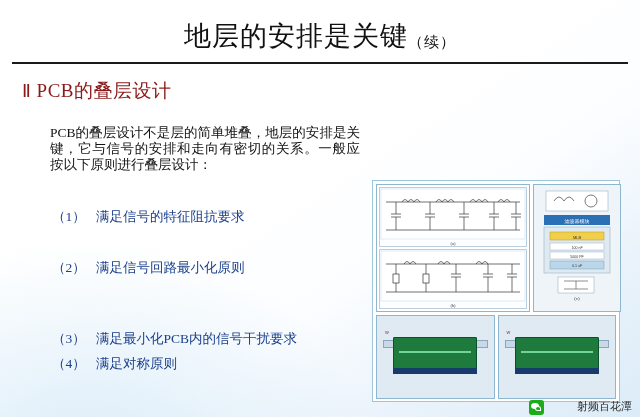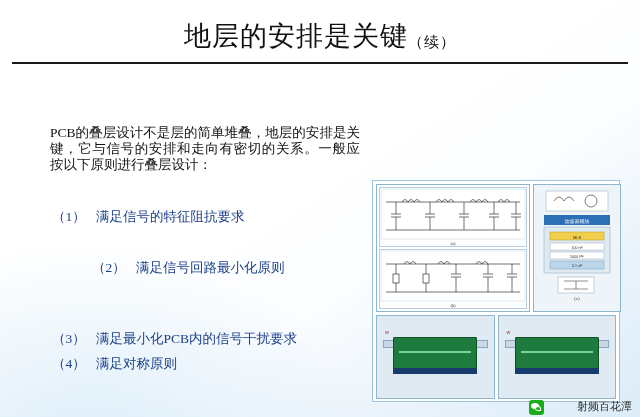--- a/index.html
+++ b/index.html
@@ -87,21 +87,21 @@
     font-family: "Liberation Serif", serif;
     font-size: 13.5px;
     color: #1b3f8b;
     white-space: nowrap;
   }
   .bullet .num {
     display: inline-block;
     width: 44px;
   }
   #b0 { top: 208px; }
-  #b1 { top: 259px; margin-left: 40px; }
+  #b1 { top: 259px; }
   #b2 { top: 330px; }
   #b3 { top: 355px; }
 
   
   #figure-panel {
     position: absolute;
     left: 372px;
     top: 180px;
     width: 248px;
     height: 222px;
@@ -254,20 +254,24 @@
 </head>
 <body>
 
 <div id="slide">
 
   <div id="title">
     <span>地层的安排是关键</span><span class="suffix">（续）</span>
   </div>
   <div id="title-rule"></div>
 
+  <div id="section-heading">
+    <span class="mark">Ⅱ</span>
+    <span>PCB的叠层设计</span>
+  </div>
 
   <div id="paragraph">PCB的叠层设计不是层的简单堆叠，地层的安排是关键，它与信号的安排和走向有密切的关系。一般应按以下原则进行叠层设计：</div>
 
   <div class="bullet" id="b0">
     <span class="num">（1）</span><span>满足信号的特征阻抗要求</span>
   </div>
   <div class="bullet" id="b1">
     <span class="num">（2）</span><span>满足信号回路最小化原则</span>
   </div>
   <div class="bullet" id="b2">

